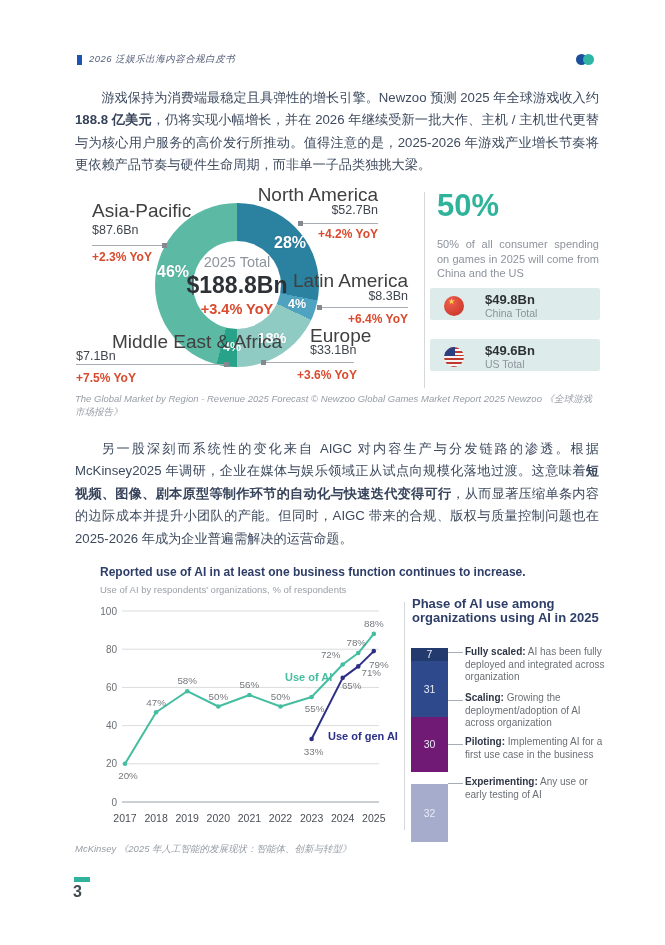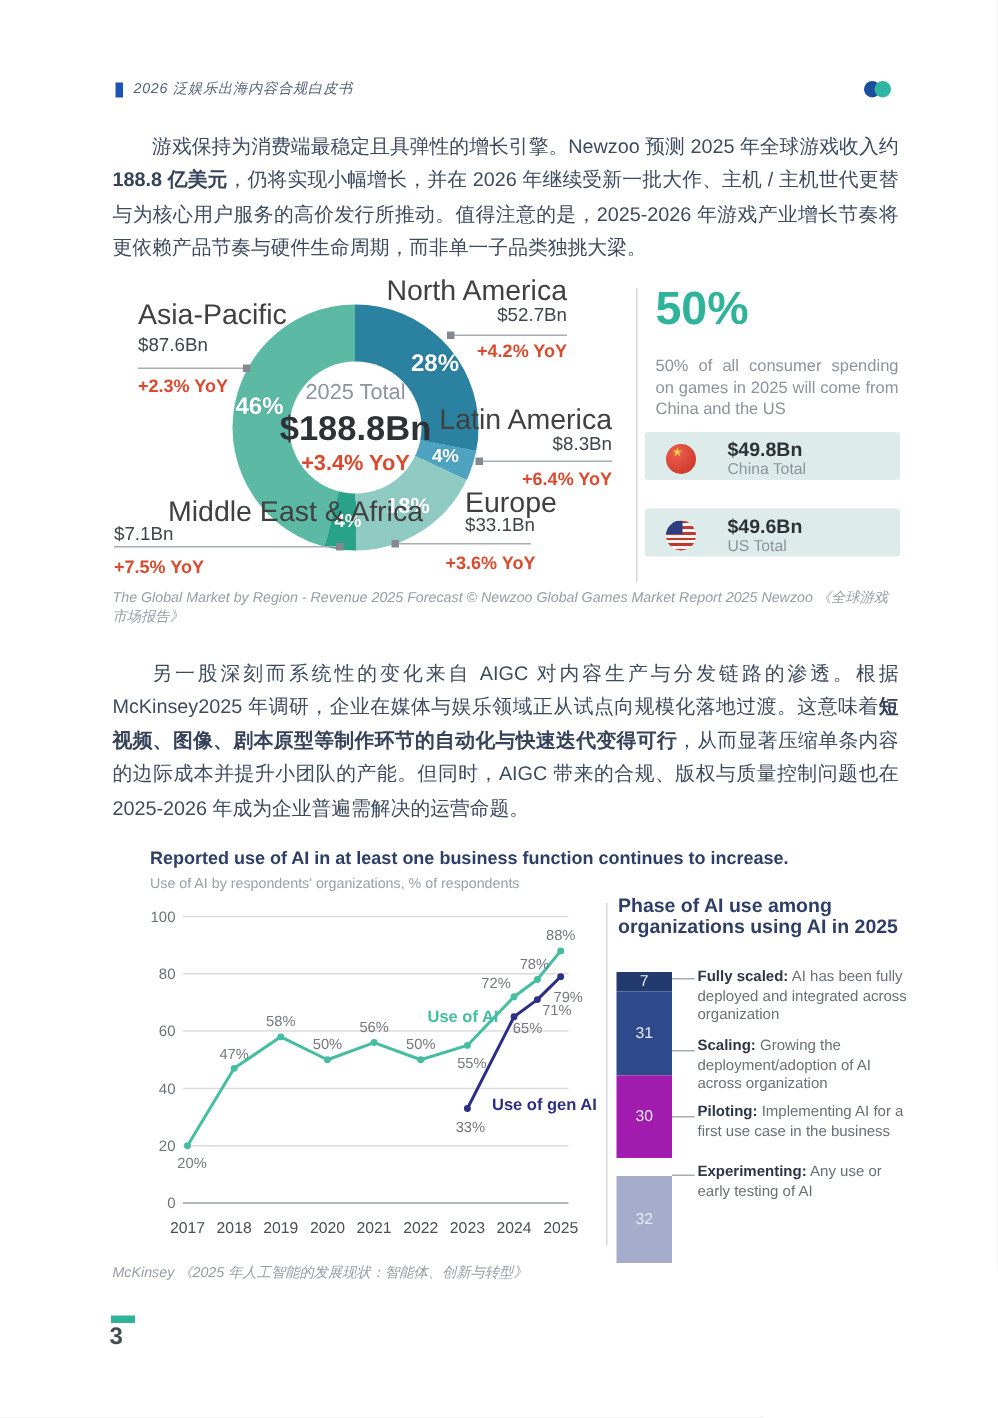--- a/index.html
+++ b/index.html
@@ -201,21 +201,21 @@
         <text x="276.25" y="76.39000000000001" text-anchor="middle" class="dl">71%</text>
         <circle cx="278.8" cy="51.110000000000014" r="2.3" fill="#2d2f86"></circle>
         <text x="283.8" y="68.11000000000001" text-anchor="middle" class="dl">79%</text>
         <text x="233" y="140" class="sname" fill="#2d2f86">Use of gen AI</text>
       </svg>
     <div class="vdiv" style="left:404px;top:37px;height:228px;"></div>
     <div class="ptitle">Phase of AI use among organizations using AI in 2025</div>
     <div class="pbar">
         <div class="seg" style="height: 12.74px; background: rgb(35, 58, 110);">7</div>
         <div class="seg" style="height: 56.42px; background: rgb(47, 74, 140);">31</div>
-        <div class="seg" style="height: 54.6px; background: #a21caf;">30</div>
+        <div class="seg" style="height: 54.6px; background: #701a75;">30</div>
         <div class="seg" style="height: 58.24px; background: rgb(166, 173, 204); margin-top: 12px;">32</div>
       </div>
     <div class="conn" style="top:87px;"></div>
     <div class="conn" style="top:135px;"></div>
     <div class="conn" style="top:179px;"></div>
     <div class="conn" style="top:218px;"></div>
     <div class="pleg" style="top:81px;"><b>Fully scaled:</b><span> AI has been fully deployed and integrated across organization</span></div>
     <div class="pleg" style="top:127px;"><b>Scaling:</b><span> Growing the deployment/adoption of AI across organization</span></div>
     <div class="pleg" style="top:171px;"><b>Piloting:</b><span> Implementing AI for a first use case in the business</span></div>
     <div class="pleg" style="top:211px;"><b>Experimenting:</b><span> Any use or early testing of AI</span></div>

